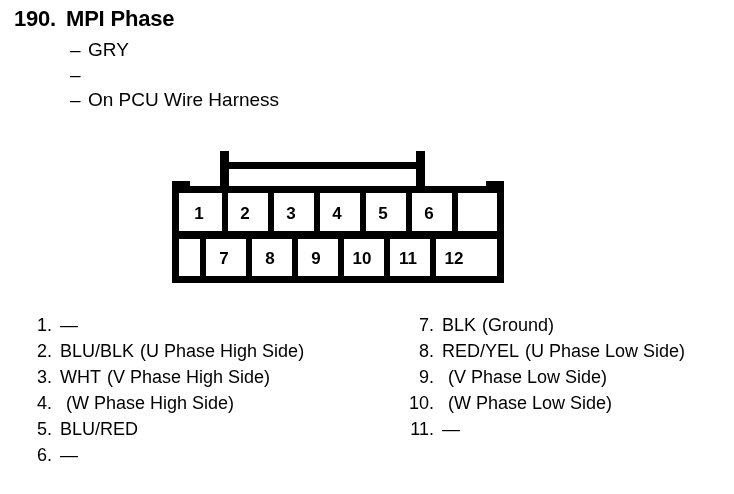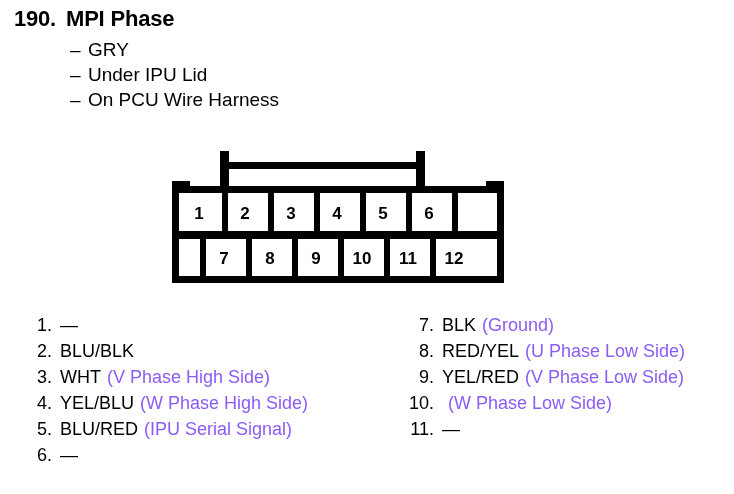--- a/index.html
+++ b/index.html
@@ -99,21 +99,21 @@
   .legend-num {
     width: 34px;
     flex: 0 0 auto;
     text-align: right;
     padding-right: 8px;
   }
   .legend-wire {
     color: #000000;
   }
   .legend-func {
-    color: #8b5cf6;
+    color: #000000;
     padding-left: 6px;
   }
   .legend-func.empty { padding-left: 0; }
 </style>
 </head>
 <body>
 
 <div id="page">
 
   <div id="header-block">
@@ -122,21 +122,20 @@
       <span id="title-text">MPI Phase</span>
     </div>
 
     <div id="bullet-list">
       <div class="bullet-row">
         <span class="bullet-dash">–</span>
         <span class="bullet-text">GRY</span>
       </div>
       <div class="bullet-row">
         <span class="bullet-dash">–</span>
-        <span class="bullet-text">Under IPU Lid</span>
       </div>
       <div class="bullet-row">
         <span class="bullet-dash">–</span>
         <span class="bullet-text">On PCU Wire Harness</span>
       </div>
     </div>
   </div>
 
   <div id="connector">
     <svg width="340" height="145" viewBox="0 0 340 145" xmlns="http://www.w3.org/2000/svg">
@@ -211,35 +210,34 @@
 
     <div class="legend-col" id="legend-col-left">
       <div class="legend-row">
         <span class="legend-num">1.</span>
         <span class="legend-wire">—</span>
         <span class="legend-func empty"></span>
       </div>
       <div class="legend-row">
         <span class="legend-num">2.</span>
         <span class="legend-wire">BLU/BLK</span>
+        <span class="legend-func">(U Phase High Side)</span>
       </div>
       <div class="legend-row">
         <span class="legend-num">3.</span>
         <span class="legend-wire">WHT</span>
         <span class="legend-func">(V Phase High Side)</span>
       </div>
       <div class="legend-row">
         <span class="legend-num">4.</span>
-        <span class="legend-wire">YEL/BLU</span>
         <span class="legend-func">(W Phase High Side)</span>
       </div>
       <div class="legend-row">
         <span class="legend-num">5.</span>
         <span class="legend-wire">BLU/RED</span>
-        <span class="legend-func">(IPU Serial Signal)</span>
       </div>
       <div class="legend-row">
         <span class="legend-num">6.</span>
         <span class="legend-wire">—</span>
         <span class="legend-func empty"></span>
       </div>
     </div>
 
     <div class="legend-col" id="legend-col-right">
       <div class="legend-row">
@@ -247,21 +245,20 @@
         <span class="legend-wire">BLK</span>
         <span class="legend-func">(Ground)</span>
       </div>
       <div class="legend-row">
         <span class="legend-num">8.</span>
         <span class="legend-wire">RED/YEL</span>
         <span class="legend-func">(U Phase Low Side)</span>
       </div>
       <div class="legend-row">
         <span class="legend-num">9.</span>
-        <span class="legend-wire">YEL/RED</span>
         <span class="legend-func">(V Phase Low Side)</span>
       </div>
       <div class="legend-row">
         <span class="legend-num">10.</span>
         <span class="legend-func">(W Phase Low Side)</span>
       </div>
       <div class="legend-row">
         <span class="legend-num">11.</span>
         <span class="legend-wire">—</span>
         <span class="legend-func empty"></span>

